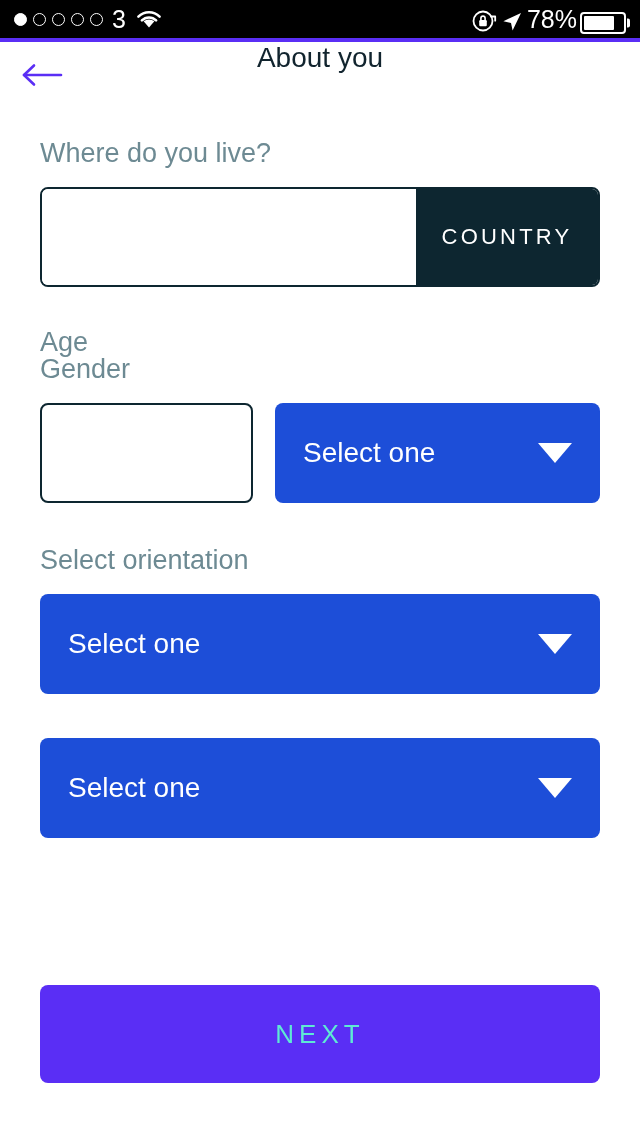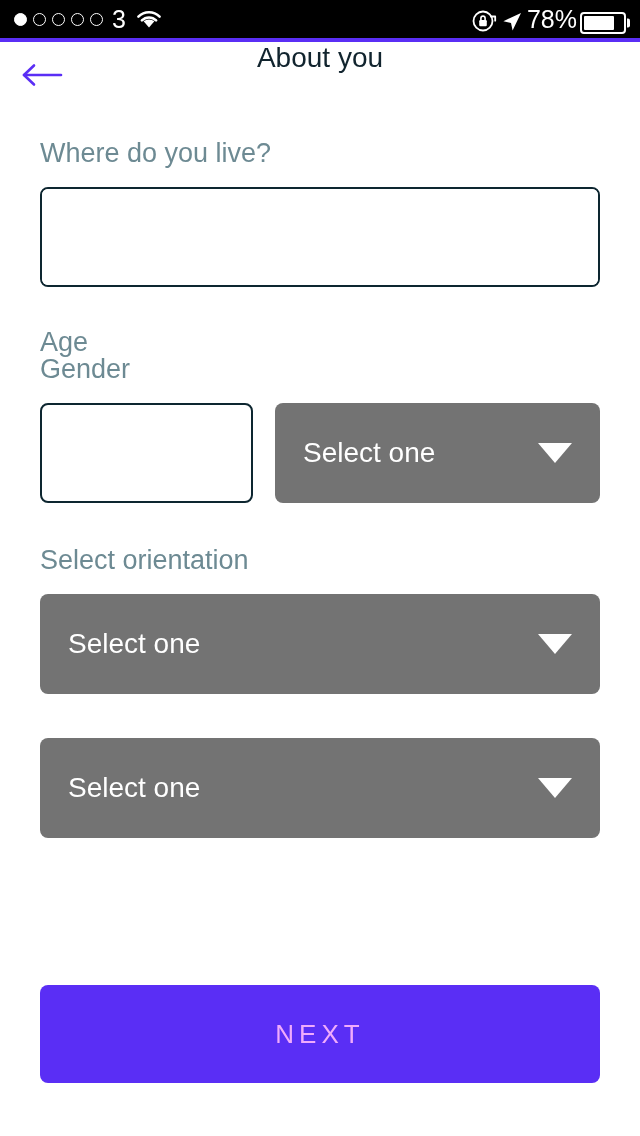--- a/index.html
+++ b/index.html
@@ -180,21 +180,21 @@
     background: #ffffff;
     outline: none;
     font-size: 26px;
     color: #11242e;
     padding: 0 18px;
     font-family: "Liberation Sans", sans-serif;
   }
 
   .select-box {
     height: 100px;
-    background: #737373;
+    background: #1d4ed8;
     border-radius: 8px;
     display: flex;
     align-items: center;
     padding: 0 28px;
     cursor: pointer;
     position: relative;
   }
   .select-box.gender { width: 325px; }
   .select-box.full { width: 100%; margin-top: 20px; }
   .select-value {
@@ -215,21 +215,21 @@
   
   .next-button {
     position: absolute;
     left: 40px;
     top: 985px;
     width: 560px;
     height: 98px;
     background: #5a2ef5;
     border: none;
     border-radius: 8px;
-    color: #f0abfc;
+    color: #5eead4;
     font-size: 26px;
     letter-spacing: 5px;
     cursor: pointer;
     font-family: "Liberation Sans", sans-serif;
   }
 </style>
 </head>
 <body>
 
 <div class="phone">
@@ -280,20 +280,21 @@
     </div>
     <div class="page-title">About you</div>
   </div>
 
   <div class="content">
 
     <div class="field-group" style="margin-top:32px;">
       <div class="field-label">Where do you live?</div>
       <div class="country-row">
         <input class="country-input" type="text" placeholder="" style="">
+        <button class="country-btn">COUNTRY</button>
       </div>
     </div>
 
     <div class="two-col-labels">
       <div class="field-label col-a">Age</div>
       <div class="field-label">Gender</div>
     </div>
     <div class="two-col-fields">
       <input class="age-input" type="text" placeholder="" style="">
       <div class="select-box gender">

